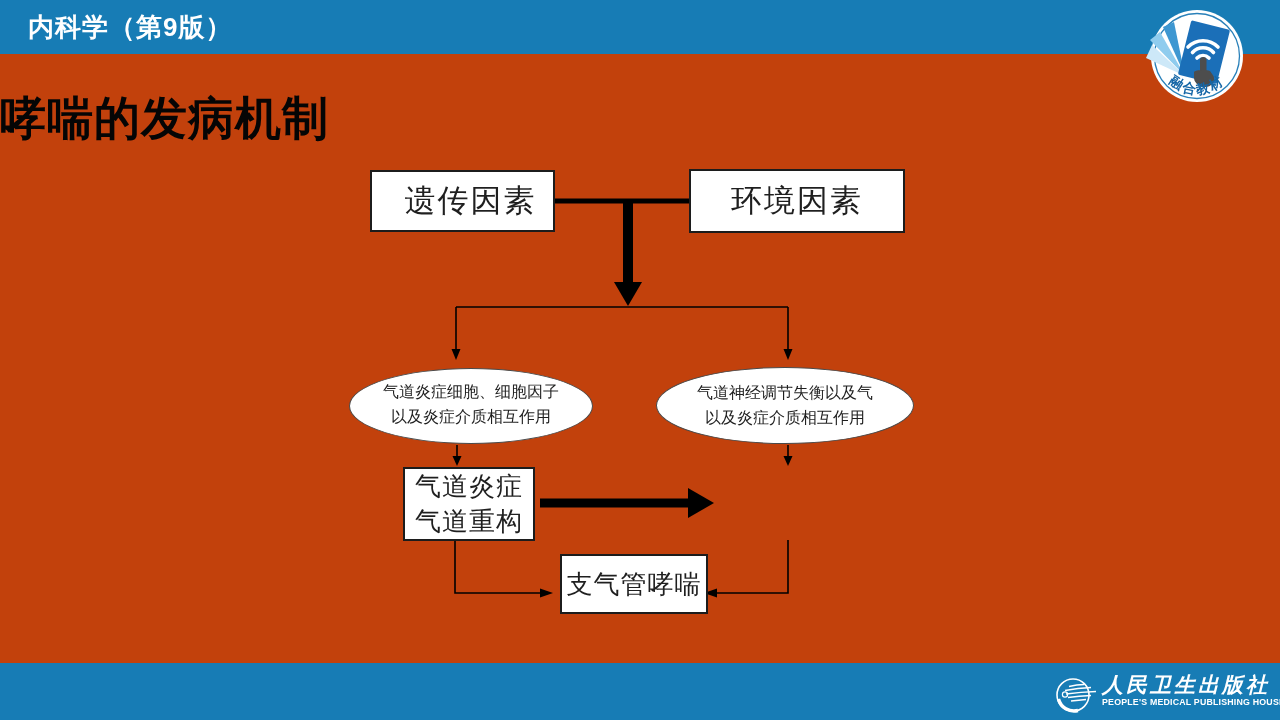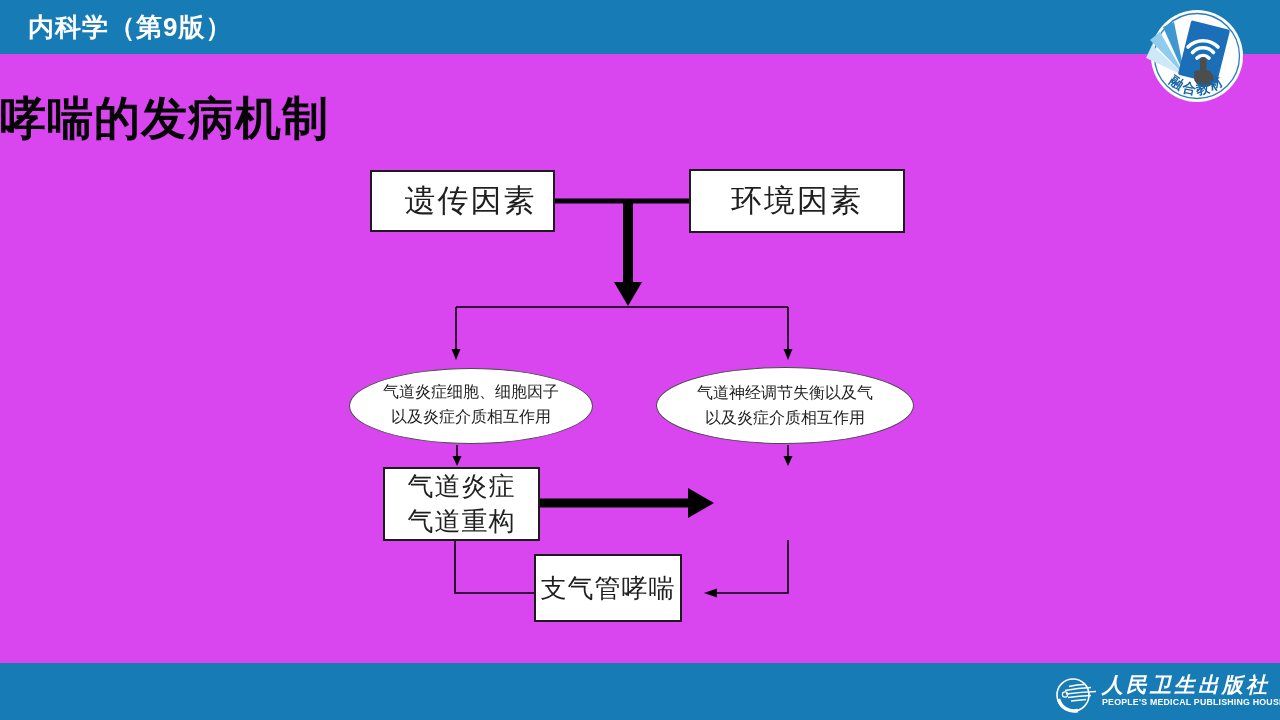--- a/index.html
+++ b/index.html
@@ -1,18 +1,18 @@
 <!DOCTYPE html>
 <html><head>
 <meta charset="utf-8">
 <style>
   * { margin: 0; padding: 0; box-sizing: border-box; }
   html, body { width: 1280px; height: 720px; background: #fff; overflow: hidden; }
   body { font-family: "Liberation Sans", sans-serif; }
-  .slide { position: relative; width: 1280px; height: 720px; background: #d946ef; overflow: hidden; }
+  .slide { position: relative; width: 1280px; height: 720px; background: #c2410c; overflow: hidden; }
 
   
   .topbar { position: absolute; left: 0; top: 0; width: 1280px; height: 54px; background: #177CB5; }
   .topbar-title { position: absolute; left: 28px; top: 0; line-height: 54px; color: #fff;
                   font-size: 26px; font-weight: bold; letter-spacing: 1px; }
   .bottombar { position: absolute; left: 0; top: 663px; width: 1280px; height: 57px; background: #177CB5; }
 
   .badge-svg { position: absolute; left: 1140px; top: 6px; width: 114px; height: 104px; }
 
   .pub-icon { position: absolute; left: 1054px; top: 676px; width: 44px; height: 40px; }
@@ -31,23 +31,23 @@
   .node { position: absolute; display: flex; flex-direction: column; align-items: center;
           justify-content: center; background: #fff; color: #1f1f1f; text-align: center;
           font-family: "Liberation Serif", "DejaVu Serif", serif; }
   .rectn { border: 2px solid #1c1c1c; }
   .ellipsen { border: 1.4px solid #4a4a4a; border-radius: 50%; }
 
   .n-genetic     { left: 370px; top: 170px; width: 185px; height: 62px; font-size: 31px; letter-spacing: 2px; padding-left: 16px; }
   .n-environment { left: 689px; top: 169px; width: 216px; height: 64px; font-size: 31px; letter-spacing: 2px; }
   .n-ell-left    { left: 349px; top: 368px; width: 244px; height: 76px; font-size: 16px; line-height: 1.55; font-family: Liberation Mono, monospace; }
   .n-ell-right   { left: 656px; top: 367px; width: 258px; height: 77px; font-size: 16px; line-height: 1.55; }
-  .n-inflam      { left: 383px; top: 467px; width: 157px; height: 74px; font-size: 26px; line-height: 1.35; letter-spacing: 1px; }
+  .n-inflam      { left: 403px; top: 467px; width: 132px; height: 74px; font-size: 26px; line-height: 1.35; letter-spacing: 1px; }
   .n-hyper       { left: 714px; top: 467px; width: 170px; height: 73px; font-size: 26px; letter-spacing: 1px; }
-  .n-asthma      { left: 534px; top: 554px; width: 148px; height: 68px; font-size: 26px; letter-spacing: 1px; }
+  .n-asthma      { left: 560px; top: 554px; width: 148px; height: 60px; font-size: 26px; letter-spacing: 1px; }
 </style>
 </head>
 <body>
 
 <div class="slide">
 
   <div class="topbar">
     <span class="topbar-title">内科学（第9版）</span>
   </div>
 

